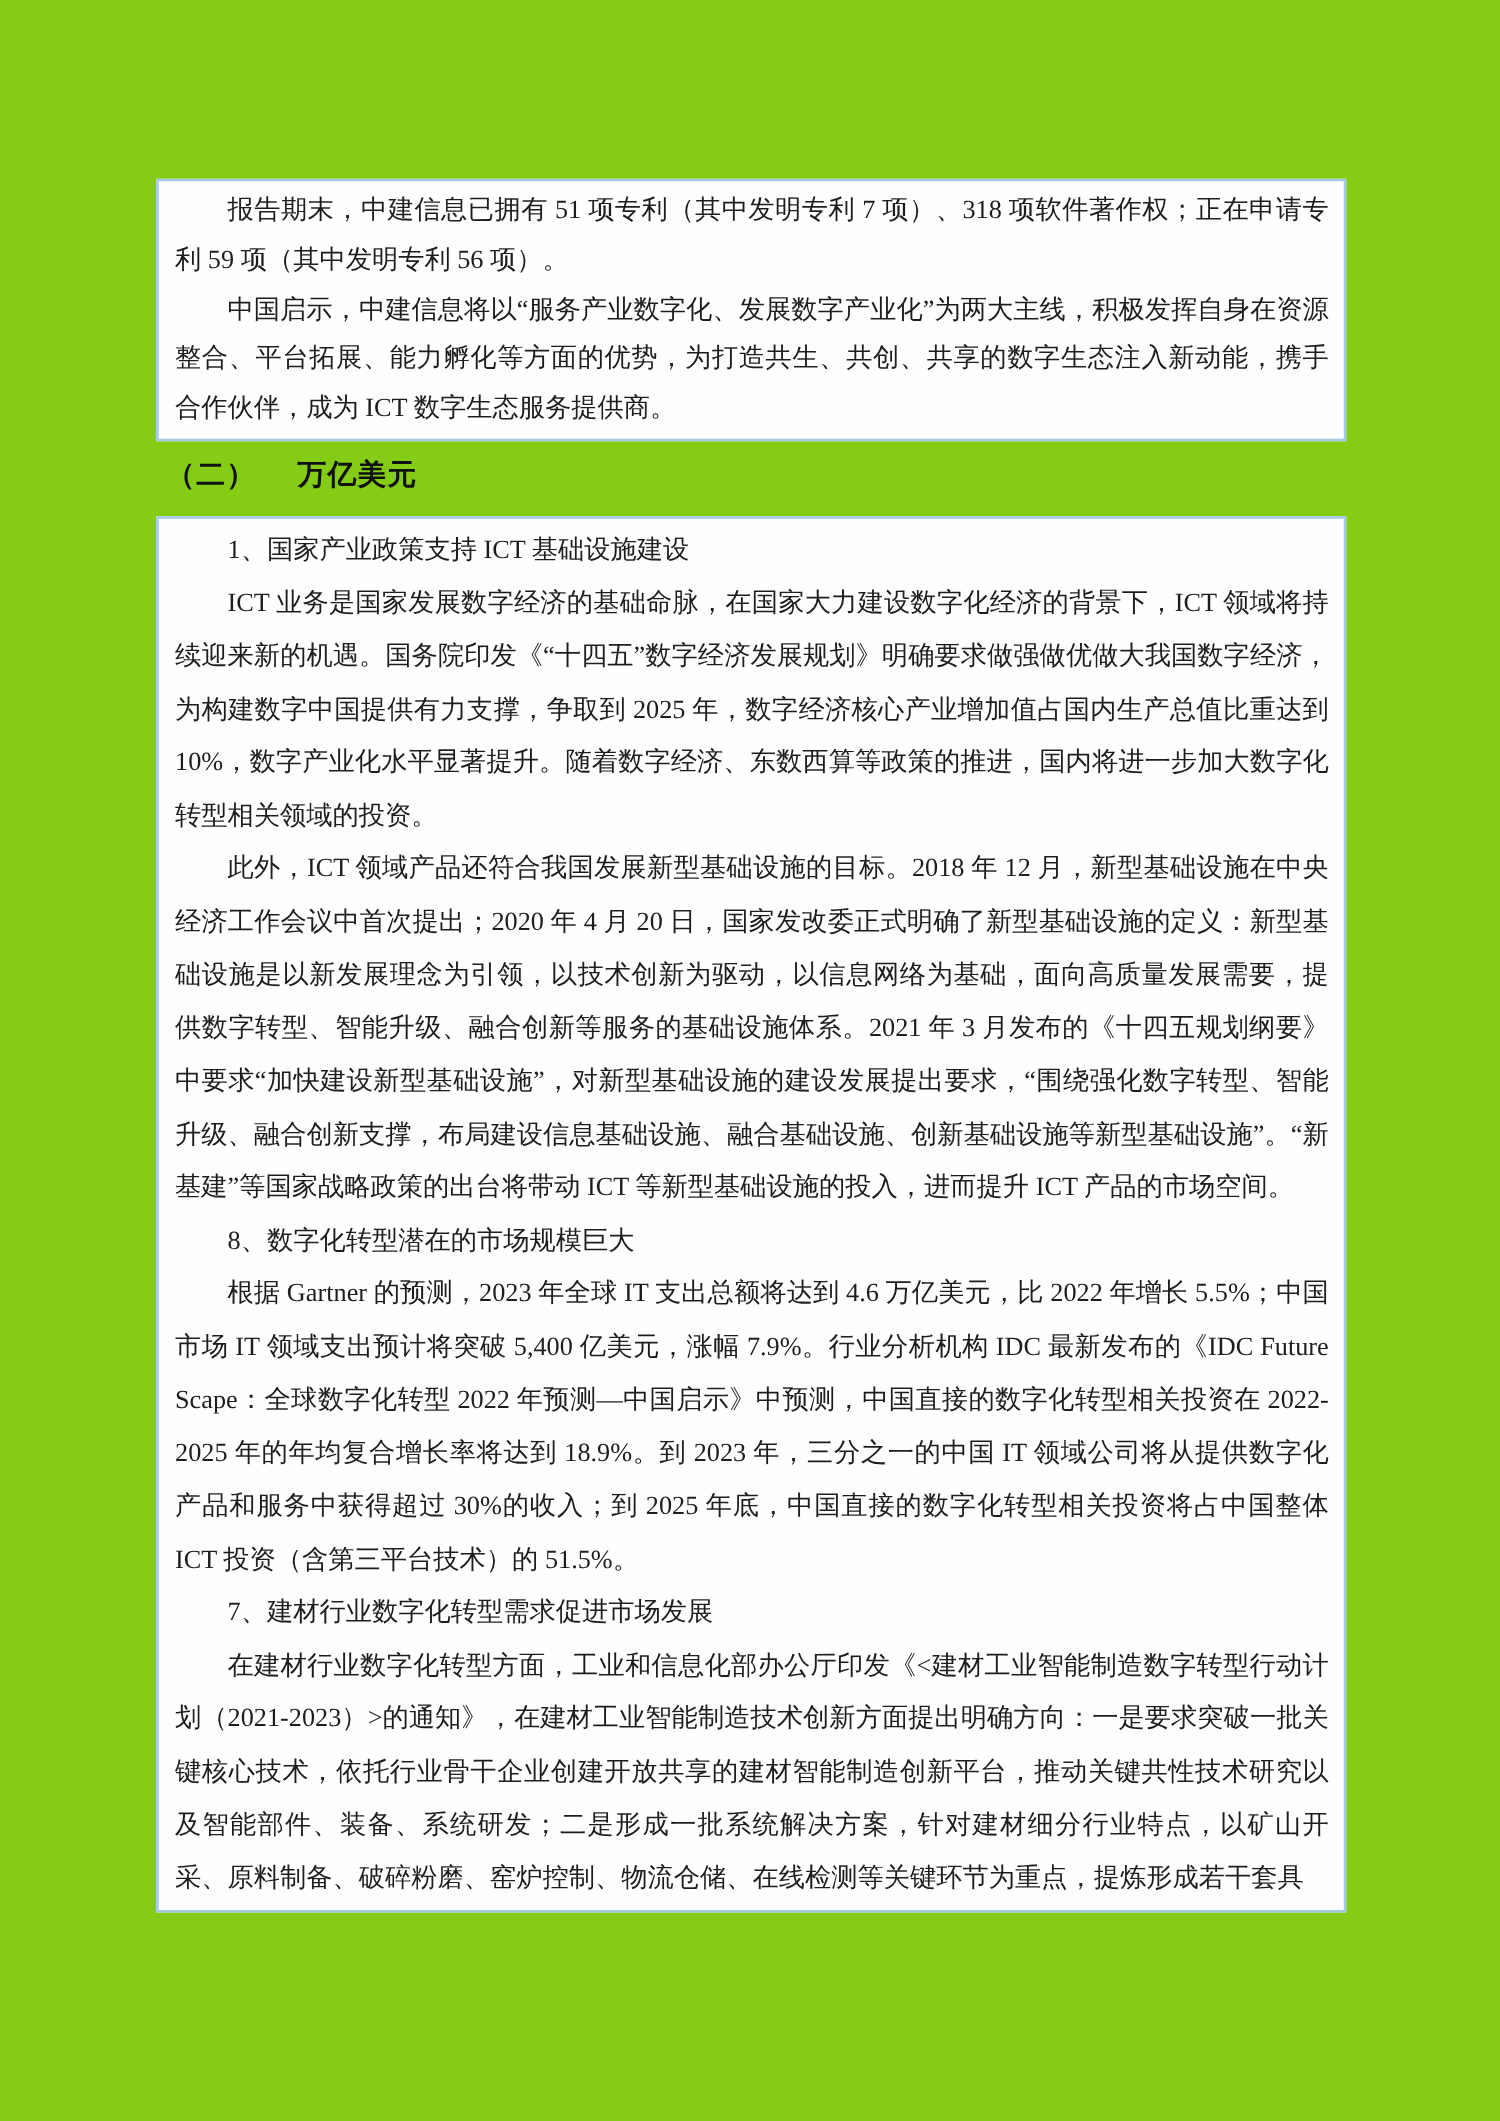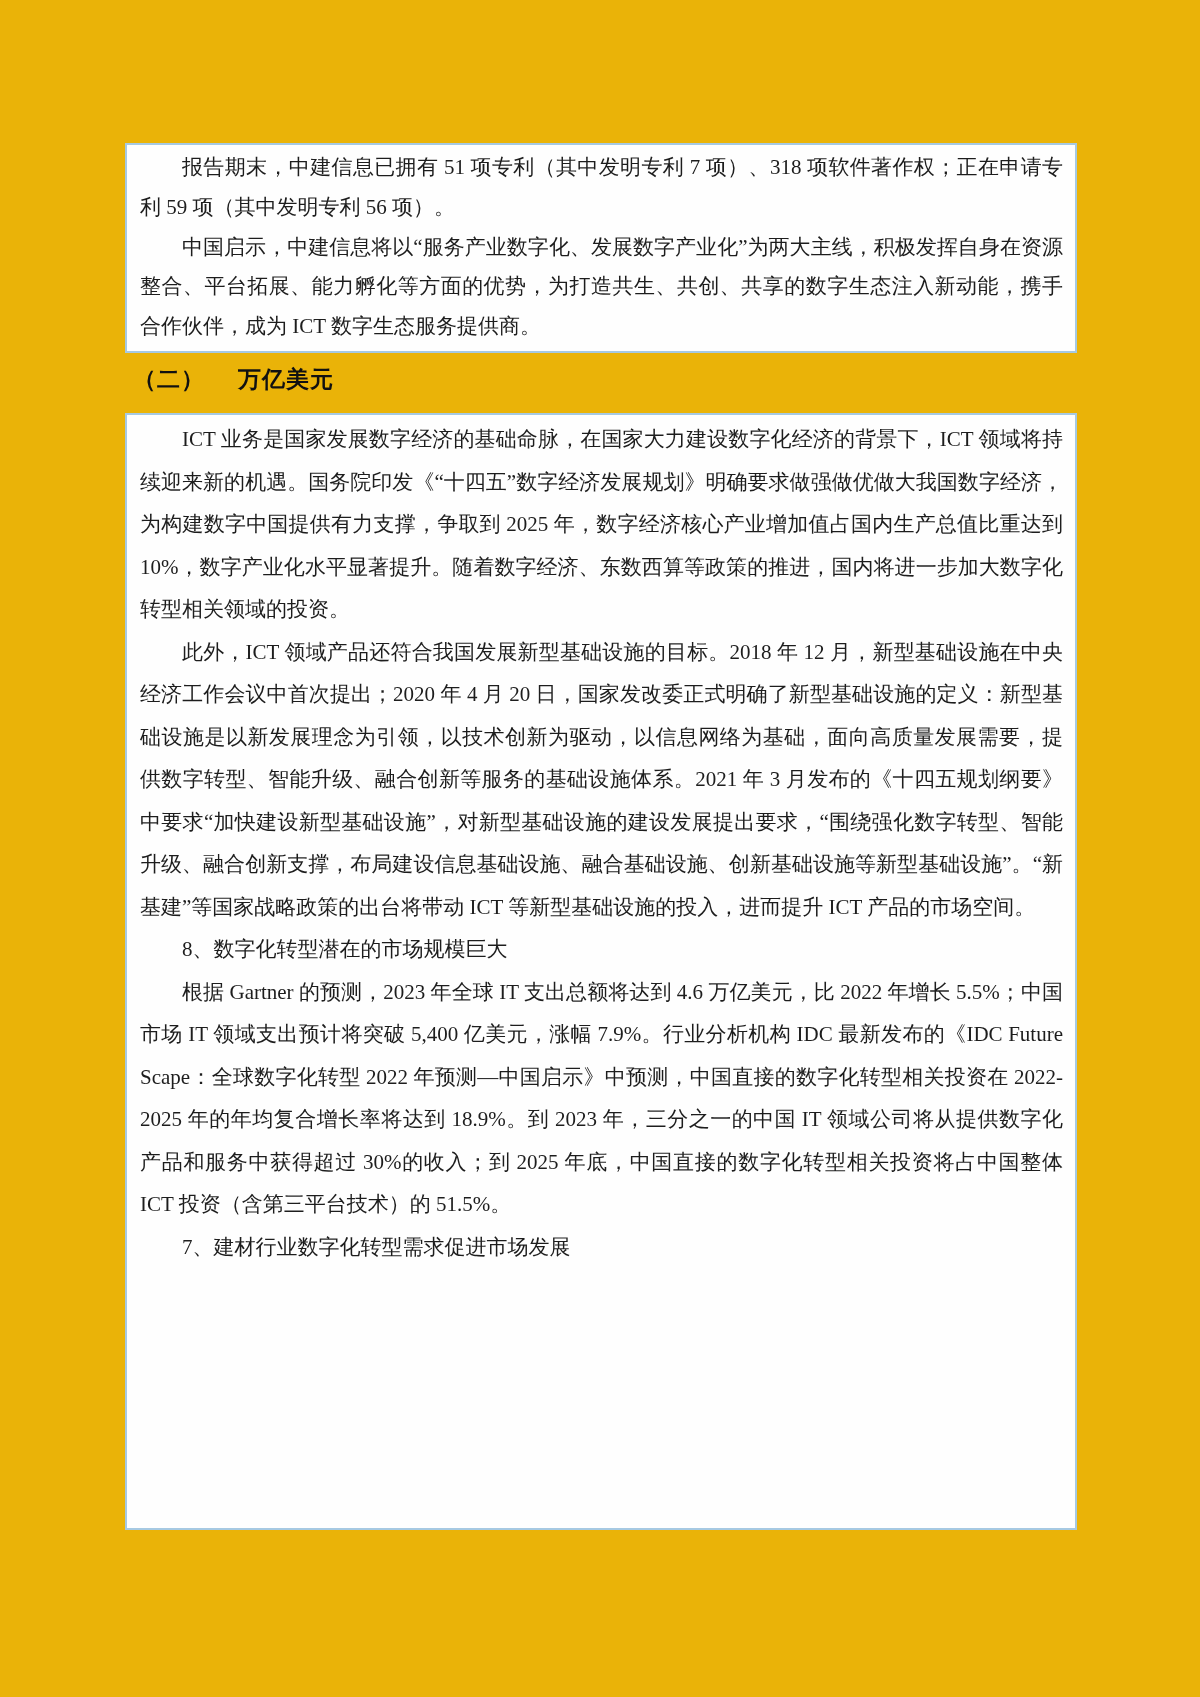--- a/index.html
+++ b/index.html
@@ -7,21 +7,21 @@
   body {
     width: 1200px;
     height: 1697px;
     font-family: "Liberation Serif", "DejaVu Serif", serif;
     color: #1d1d1d;
   }
   .page {
     position: relative;
     width: 1200px;
     height: 1697px;
-    background: #eab308;
+    background: #84cc16;
     overflow: hidden;
   }
   .tbox {
     position: absolute;
     left: 125px;
     width: 952px;
     border: 2px solid #a6c9e2;
     background: #fefefe;
     padding: 3px 12px 0 13px;
     overflow: hidden;
@@ -67,20 +67,22 @@
   <div class="tbox intro-box">
     <p>报告期末，中建信息已拥有 51 项专利（其中发明专利 7 项）、318 项软件著作权；正在申请专利 59 项（其中发明专利 56 项）。</p>
     <p>中国启示，中建信息将以“服务产业数字化、发展数字产业化”为两大主线，积极发挥自身在资源整合、平台拓展、能力孵化等方面的优势，为打造共生、共创、共享的数字生态注入新动能，携手合作伙伴，成为 ICT 数字生态服务提供商。</p>
   </div>
 
   <div class="section-heading">
     <span class="section-number">（二）</span><span>万亿美元</span>
   </div>
 
   <div class="tbox industry-box">
+    <p class="subhead">1、国家产业政策支持 ICT 基础设施建设</p>
     <p>ICT 业务是国家发展数字经济的基础命脉，在国家大力建设数字化经济的背景下，ICT 领域将持续迎来新的机遇。国务院印发《“十四五”数字经济发展规划》明确要求做强做优做大我国数字经济，为构建数字中国提供有力支撑，争取到 2025 年，数字经济核心产业增加值占国内生产总值比重达到 10%，数字产业化水平显著提升。随着数字经济、东数西算等政策的推进，国内将进一步加大数字化转型相关领域的投资。</p>
     <p>此外，ICT 领域产品还符合我国发展新型基础设施的目标。2018 年 12 月，新型基础设施在中央经济工作会议中首次提出；2020 年 4 月 20 日，国家发改委正式明确了新型基础设施的定义：新型基础设施是以新发展理念为引领，以技术创新为驱动，以信息网络为基础，面向高质量发展需要，提供数字转型、智能升级、融合创新等服务的基础设施体系。2021 年 3 月发布的《十四五规划纲要》中要求“加快建设新型基础设施”，对新型基础设施的建设发展提出要求，“围绕强化数字转型、智能升级、融合创新支撑，布局建设信息基础设施、融合基础设施、创新基础设施等新型基础设施”。“新基建”等国家战略政策的出台将带动 ICT 等新型基础设施的投入，进而提升 ICT 产品的市场空间。</p>
     <p class="subhead">8、数字化转型潜在的市场规模巨大</p>
     <p>根据 Gartner 的预测，2023 年全球 IT 支出总额将达到 4.6 万亿美元，比 2022 年增长 5.5%；中国市场 IT 领域支出预计将突破 5,400 亿美元，涨幅 7.9%。行业分析机构 IDC 最新发布的《IDC Future Scape：全球数字化转型 2022 年预测—中国启示》中预测，中国直接的数字化转型相关投资在 2022-2025 年的年均复合增长率将达到 18.9%。到 2023 年，三分之一的中国 IT 领域公司将从提供数字化产品和服务中获得超过 30%的收入；到 2025 年底，中国直接的数字化转型相关投资将占中国整体 ICT 投资（含第三平台技术）的 51.5%。</p>
     <p class="subhead">7、建材行业数字化转型需求促进市场发展</p>
+    <p>在建材行业数字化转型方面，工业和信息化部办公厅印发《&lt;建材工业智能制造数字转型行动计划（2021-2023）&gt;的通知》，在建材工业智能制造技术创新方面提出明确方向：一是要求突破一批关键核心技术，依托行业骨干企业创建开放共享的建材智能制造创新平台，推动关键共性技术研究以及智能部件、装备、系统研发；二是形成一批系统解决方案，针对建材细分行业特点，以矿山开采、原料制备、破碎粉磨、窑炉控制、物流仓储、在线检测等关键环节为重点，提炼形成若干套具</p>
   </div>
 
 </div>
 
 </body></html>

